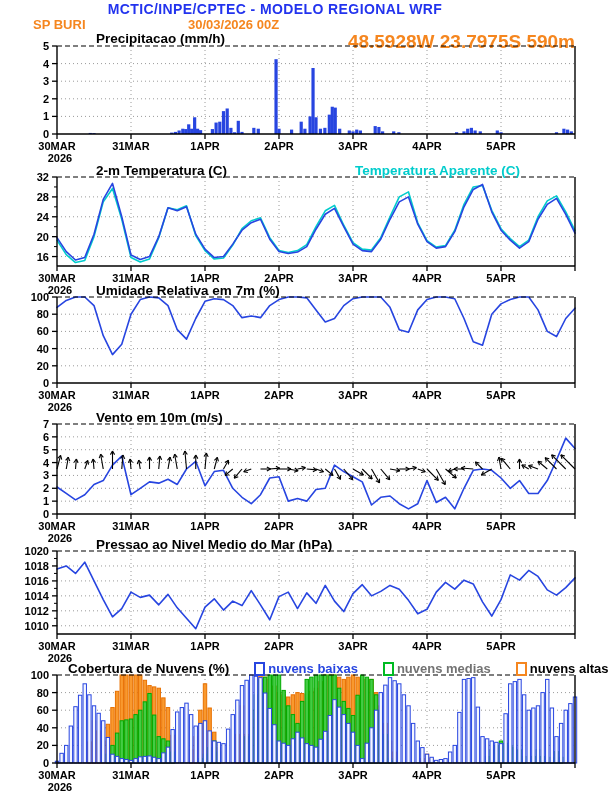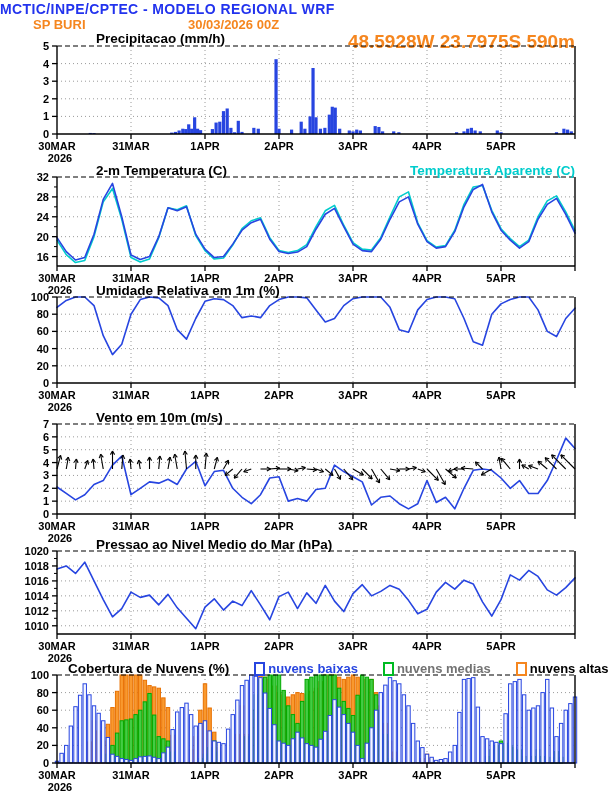--- a/index.html
+++ b/index.html
@@ -1,28 +1,28 @@
 <!DOCTYPE html>
 <html><head>
 <meta charset="utf-8">
 <style>
   html,body{margin:0;padding:0;background:#ffffff;}
   .page{position:relative;width:612px;height:792px;background:#fff;overflow:hidden;
         font-family:"Liberation Sans",sans-serif;}
   svg{position:absolute;left:0;top:0;}
   text.tick{font-family:"Liberation Sans",sans-serif;font-size:11px;font-weight:bold;fill:#000;}
-  .hdr-title{position:absolute;top:1px;left:0;width:550px;text-align:left;
+  .hdr-title{position:absolute;top:1px;left:0;width:550px;text-align:center;
              color:#2233ee;font-size:14px;font-weight:bold;letter-spacing:.4px;}
   .station{position:absolute;left:33px;top:17px;color:#f5861f;font-size:13px;font-weight:bold;}
   .run{position:absolute;left:188px;top:17px;color:#f5861f;font-size:13px;font-weight:bold;}
   .loc{position:absolute;left:300px;top:31px;width:275px;text-align:right;
        color:#f5861f;font-size:19px;font-weight:bold;}
   .ptitle{position:absolute;left:68px;color:#000;font-size:13.5px;font-weight:bold;white-space:nowrap;padding-left:28px;}
   .pt1{top:31px}.pt2{top:163px}.pt3{top:283px}.pt4{top:410px}.pt5{top:537px}
-  .ptitle-right{position:absolute;left:300px;top:163px;width:275px;text-align:right;
+  .ptitle-right{position:absolute;left:300px;top:163px;width:275px;text-align:center;
                 color:#00cccc;font-size:13.5px;font-weight:bold;}
   .p6row{position:absolute;left:68px;top:661px;right:34px;display:flex;gap:25px;
          align-items:flex-end;white-space:nowrap;}
   .p6row .t{color:#000;font-size:13.5px;font-weight:bold;}
   .leg{display:flex;align-items:center;font-size:13px;font-weight:bold;}
   .sw{display:inline-block;width:7px;height:10px;background:#fff;margin-right:3px;}
   .sw-low{border:2px solid #2745e0;} .sw-mid{border:2px solid #00bb22;} .sw-high{border:2px solid #f5861f;}
   .lg-low{color:#2745e0;} .lg-mid{color:#737373;} .lg-high{color:#000000;}
 </style>
 </head>
@@ -777,21 +777,21 @@
       <text x="279" y="779" text-anchor="middle" class="tick">2APR</text>
       <text x="353" y="779" text-anchor="middle" class="tick">3APR</text>
       <text x="427" y="779" text-anchor="middle" class="tick">4APR</text>
       <text x="501" y="779" text-anchor="middle" class="tick">5APR</text>
       <text x="60" y="791" text-anchor="middle" class="tick">2026</text>
     </svg>
 
   <div class="ptitle pt1">Precipitacao (mm/h)</div>
   <div class="ptitle pt2">2-m Temperatura (C)</div>
   <div class="ptitle-right">Temperatura Aparente (C)</div>
-  <div class="ptitle pt3">Umidade Relativa em 1m (%)</div>
+  <div class="ptitle pt3">Umidade Relativa em 7m (%)</div>
   <div class="ptitle pt4">Vento em 10m (m/s)</div>
   <div class="ptitle pt5">Pressao ao Nivel Medio do Mar (hPa)</div>
 
   <div class="p6row">
     <span class="t">Cobertura de Nuvens (%)</span>
     <span class="leg">
       <span class="sw sw-low"></span>
       <span class="lg-low">nuvens baixas</span>
     </span>
     <span class="leg">

